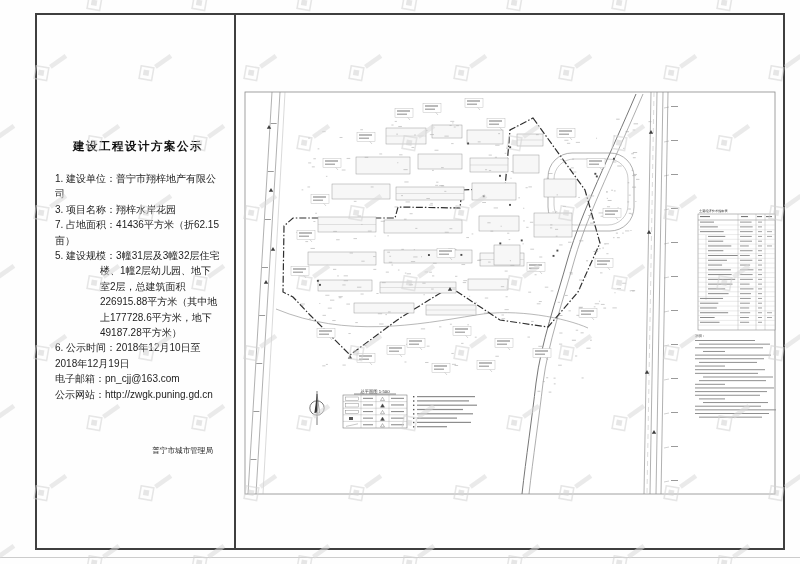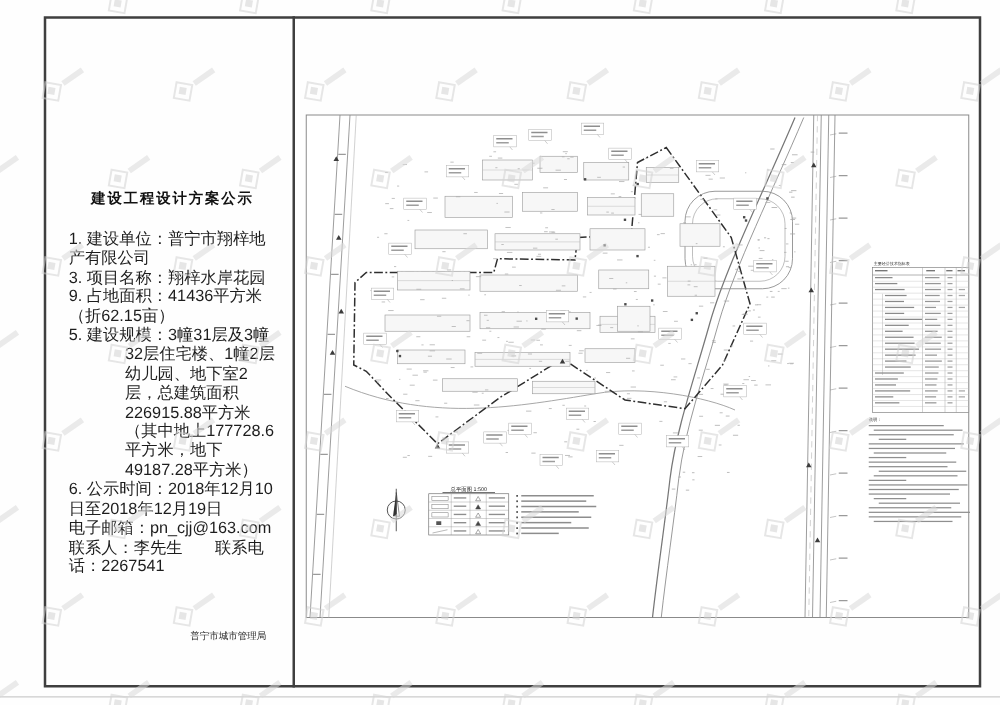--- a/index.html
+++ b/index.html
@@ -7,24 +7,24 @@
         font-family:"Liberation Sans","DejaVu Sans",sans-serif;color:#1c1c1c;}
   
   #wm{position:absolute;left:0;top:0;width:800px;height:564px;pointer-events:none;z-index:5;}
   .wm-tile{position:absolute;width:60px;height:44px;opacity:.55;}
   
   .outer-frame{position:absolute;left:35px;top:13px;width:750px;height:537px;
                border:2.5px solid #3f3f3f;box-sizing:border-box;z-index:2;}
   .divider{position:absolute;left:233.5px;top:13px;width:2.5px;height:537px;background:#3f3f3f;z-index:3;}
   
   .notice{position:absolute;left:35px;top:13px;width:199px;height:410px;box-sizing:border-box;
-          padding:12px 13px 0 20px;z-index:2;}
+          padding:0 13px 0 20px;z-index:2;}
   .n-title{margin-top:126px;margin-bottom:17px;font-size:11.5px;font-weight:bold;
            letter-spacing:1.5px;text-align:center;color:#111;}
-  .n-item{font-size:13px;line-height:15.4px;color:#1d1d1d;}
+  .n-item{font-size:10px;line-height:15.4px;color:#1d1d1d;}
   .hang{padding-left:45px;text-indent:-45px;}
   .sig{font-size:7.6px;line-height:18px;text-align:right;color:#1d1d1d;}
   .sig-issuer{margin-top:40px;padding-right:8px;}
   .sig-date{padding-right:23px;}
   
   #plan-svg{position:absolute;left:236px;top:13px;z-index:2;}
   .scan-edge{position:absolute;left:0;top:557px;width:800px;height:1px;background:#cccccc;z-index:1;}
 </style>
 </head>
 <body>
@@ -538,25 +538,25 @@
         </svg></div>
     </div>
 
   <div class="outer-frame"></div>
   <div class="divider"></div>
 
   <div class="notice">
     <div class="n-title">建设工程设计方案公示</div>
     <div class="n-item">1. 建设单位：普宁市翔梓地产有限公司</div>
     <div class="n-item">3. 项目名称：翔梓水岸花园</div>
-    <div class="n-item">9. 占地面积：41436平方米（折62.15亩）</div>
+    <div class="n-item">7. 占地面积：41436平方米（折62.15亩）</div>
     <div class="n-item hang">5. 建设规模：3幢31层及3幢32层住宅楼、1幢2层幼儿园、地下室2层，总建筑面积226915.88平方米（其中地上177728.6平方米，地下49187.28平方米）</div>
     <div class="n-item">6. 公示时间：2018年12月10日至2018年12月19日</div>
     <div class="n-item">电子邮箱：pn_cjj@163.com</div>
-    <div class="n-item">联系人：李先生　　联系电话：2267541</div>
+    <div class="n-item">公示网站：http://zwgk.puning.gd.cn</div>
     <div class="sig sig-issuer">普宁市城市管理局</div>
   </div>
 
   <svg id="plan-svg" width="550" height="537" viewBox="0 0 550 537">
 
     <rect x="9" y="79" width="530" height="402" fill="#ffffff" stroke="#8a8a8a" stroke-width="0.8"></rect>
 
     <g stroke="#8f8f8f" stroke-width="0.7" fill="none">
       <line x1="36" y1="79" x2="12" y2="481"></line>
       <line x1="44" y1="79" x2="20" y2="481"></line>

